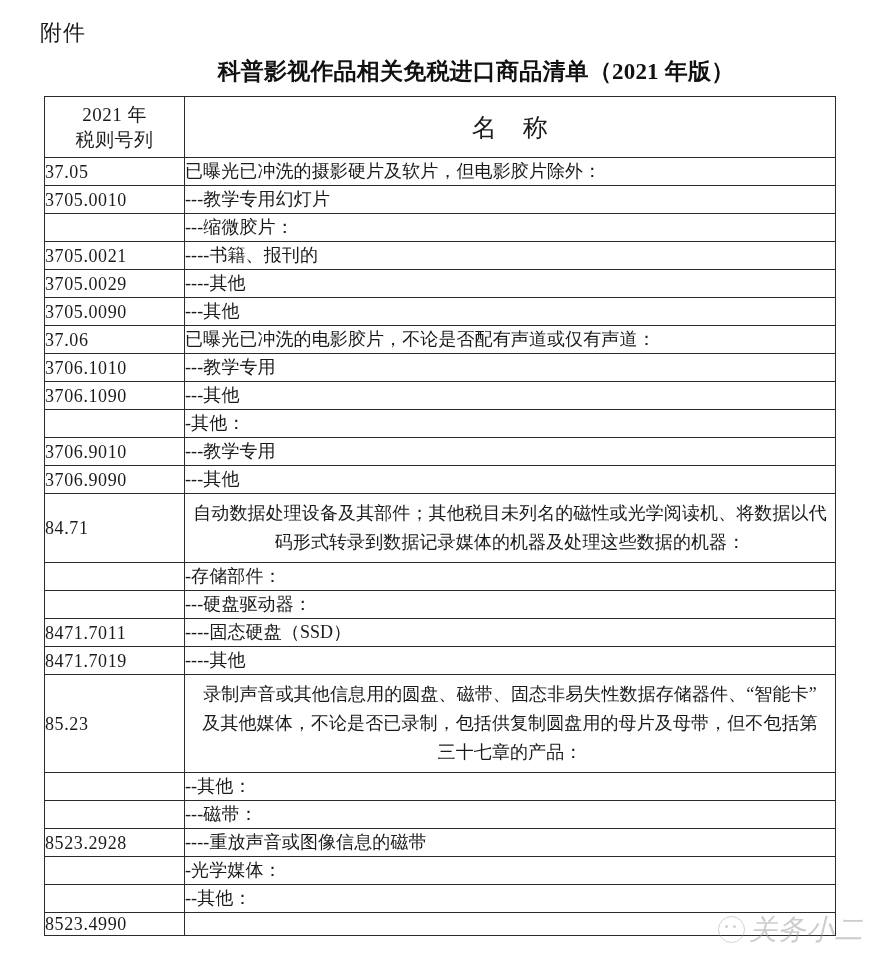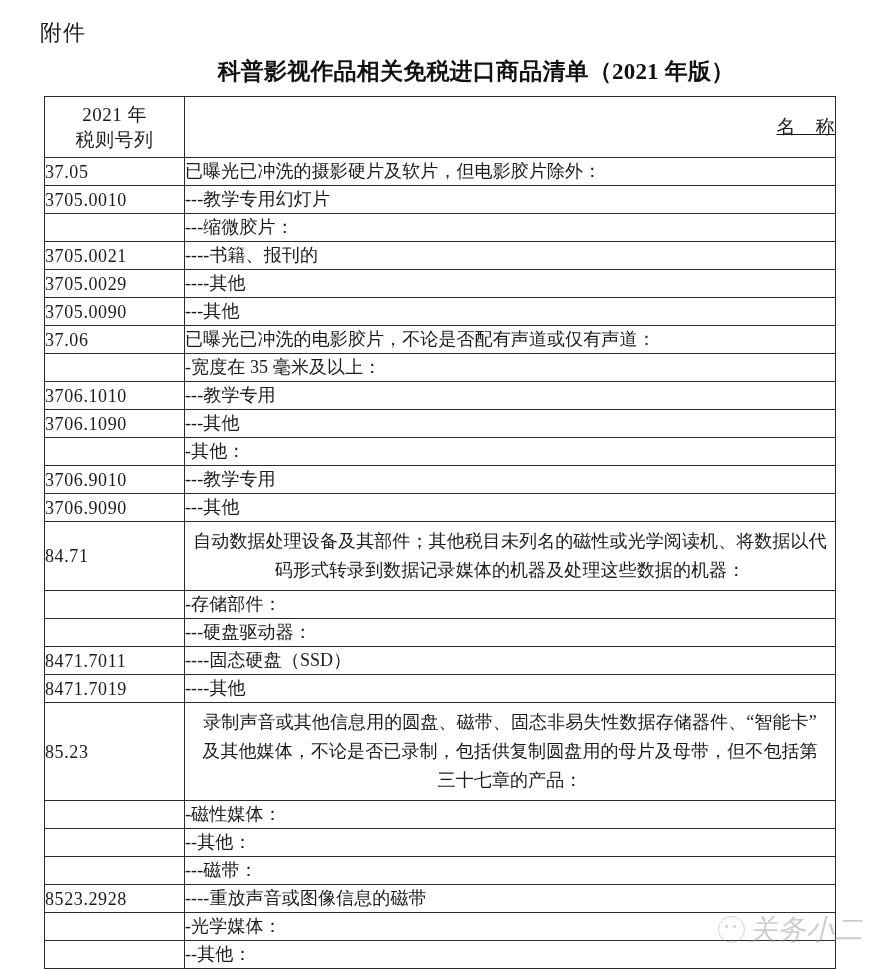--- a/index.html
+++ b/index.html
@@ -78,25 +78,24 @@
     font-weight: normal;
   }
   .th-code {
     text-align: center;
     font-size: 19px;
     line-height: 25px;
     letter-spacing: 0.5px;
   }
   .th-code .ln { display: block; white-space: nowrap; }
   .th-name {
-    text-align: right;
-    font-size: 19px;
+    text-align: center;
+    font-size: 25px;
     letter-spacing: 0.5px;
     white-space: pre;
-    text-decoration: underline;
   }
 
   .cell-code {
     font-size: 18px;
     line-height: 22px;
     padding: 3px 0 3px 9px;
     letter-spacing: 0.6px;
     white-space: nowrap;
     font-family: "Liberation Serif", "DejaVu Serif", serif;
   }
@@ -218,26 +217,20 @@
             <span class="line">---其他</span>
           </td>
         </tr>
         <tr>
           <td class="cell-code">37.06</td>
           <td class="cell-name">
             <span class="line">已曝光已冲洗的电影胶片，不论是否配有声道或仅有声道：</span>
           </td>
         </tr>
         <tr>
-          <td class="cell-code"></td>
-          <td class="cell-name">
-            <span class="line">-宽度在 35 毫米及以上：</span>
-          </td>
-        </tr>
-        <tr>
           <td class="cell-code">3706.1010</td>
           <td class="cell-name">
             <span class="line">---教学专用</span>
           </td>
         </tr>
         <tr>
           <td class="cell-code">3706.1090</td>
           <td class="cell-name">
             <span class="line">---其他</span>
           </td>
@@ -295,26 +288,20 @@
           <td class="cell-code">85.23</td>
           <td class="cell-name multi">
             <span class="line">录制声音或其他信息用的圆盘、磁带、固态非易失性数据存储器件、“智能卡”</span>
             <span class="line">及其他媒体，不论是否已录制，包括供复制圆盘用的母片及母带，但不包括第</span>
             <span class="line">三十七章的产品：</span>
           </td>
         </tr>
         <tr>
           <td class="cell-code"></td>
           <td class="cell-name">
-            <span class="line">-磁性媒体：</span>
-          </td>
-        </tr>
-        <tr>
-          <td class="cell-code"></td>
-          <td class="cell-name">
             <span class="line">--其他：</span>
           </td>
         </tr>
         <tr>
           <td class="cell-code"></td>
           <td class="cell-name">
             <span class="line">---磁带：</span>
           </td>
         </tr>
         <tr>

